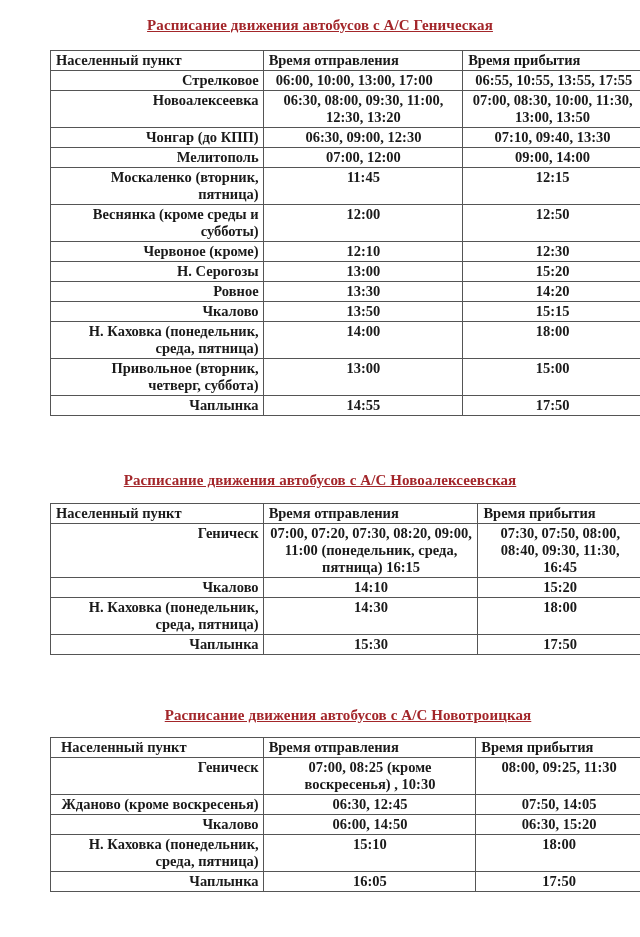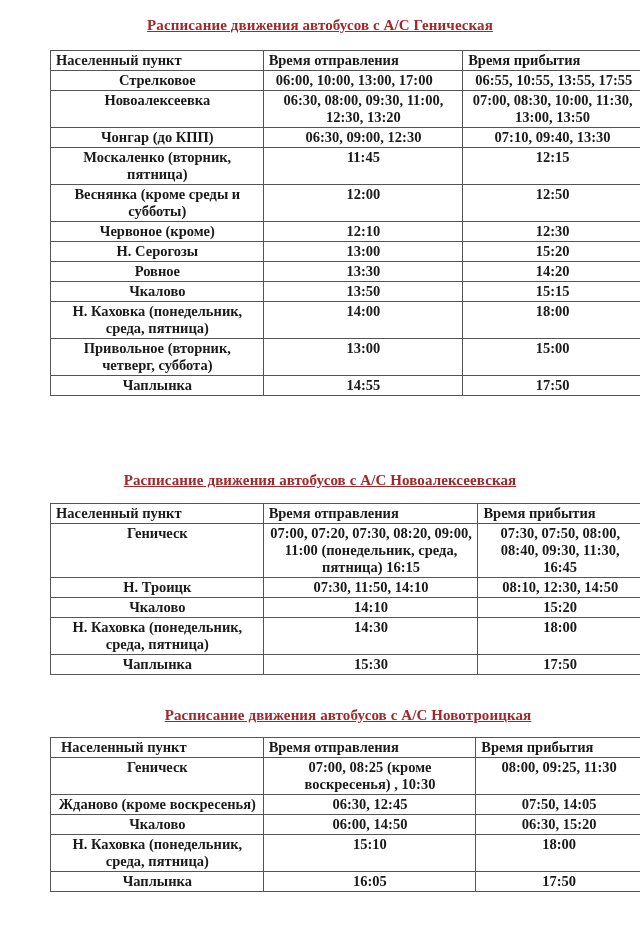--- a/index.html
+++ b/index.html
@@ -15,21 +15,21 @@
   }
   table.sched {
     position: absolute; left: 50px; width: 592px;
     border-collapse: collapse; font-size: 14.5px; line-height: 17px;
   }
   table.sched td, table.sched th {
     border: 1px solid #555; padding: 1px 4px 1px 5px; vertical-align: top;
     font-weight: bold;
   }
   table.sched th { text-align: left; }
-  td.place { text-align: center; }
+  td.place { text-align: right; }
   td.time { text-align: center; }
   td.time.left { text-align: left; padding-left: 12px; }
 </style>
 </head>
 <body>
 
 <div class="title" style="top:17px;">Расписание движения автобусов с А/С Геническая</div>
 <table class="sched" style="top:50px;">
   <colgroup>
       <col style="width:195px">
@@ -49,20 +49,25 @@
   </tr>
   <tr>
     <td class="place">Новоалексеевка</td>
     <td class="time">06:30, 08:00, 09:30, 11:00, 12:30, 13:20</td>
     <td class="time">07:00, 08:30, 10:00, 11:30, 13:00, 13:50</td>
   </tr>
   <tr>
     <td class="place">Чонгар (до КПП)</td>
     <td class="time">06:30, 09:00, 12:30</td>
     <td class="time">07:10, 09:40, 13:30</td>
+  </tr>
+  <tr>
+    <td class="place">Мелитополь</td>
+    <td class="time">07:00, 12:00</td>
+    <td class="time">09:00, 14:00</td>
   </tr>
   <tr>
     <td class="place">Москаленко (вторник, пятница)</td>
     <td class="time">11:45</td>
     <td class="time">12:15</td>
   </tr>
   <tr>
     <td class="place">Веснянка (кроме среды и субботы)</td>
     <td class="time">12:00</td>
     <td class="time">12:50</td>
@@ -117,25 +122,20 @@
     <th>Населенный пункт</th>
     <th>Время отправления</th>
     <th>Время прибытия</th>
   </tr>
   <tr>
     <td class="place">Геническ</td>
     <td class="time">07:00, 07:20, 07:30, 08:20, 09:00, 11:00 (понедельник, среда, пятница) 16:15</td>
     <td class="time">07:30, 07:50, 08:00, 08:40, 09:30, 11:30, 16:45</td>
   </tr>
   <tr>
-    <td class="place">Н. Троицк</td>
-    <td class="time">07:30, 11:50, 14:10</td>
-    <td class="time">08:10, 12:30, 14:50</td>
-  </tr>
-  <tr>
     <td class="place">Чкалово</td>
     <td class="time">14:10</td>
     <td class="time">15:20</td>
   </tr>
   <tr>
     <td class="place">Н. Каховка (понедельник, среда, пятница)</td>
     <td class="time">14:30</td>
     <td class="time">18:00</td>
   </tr>
   <tr>

